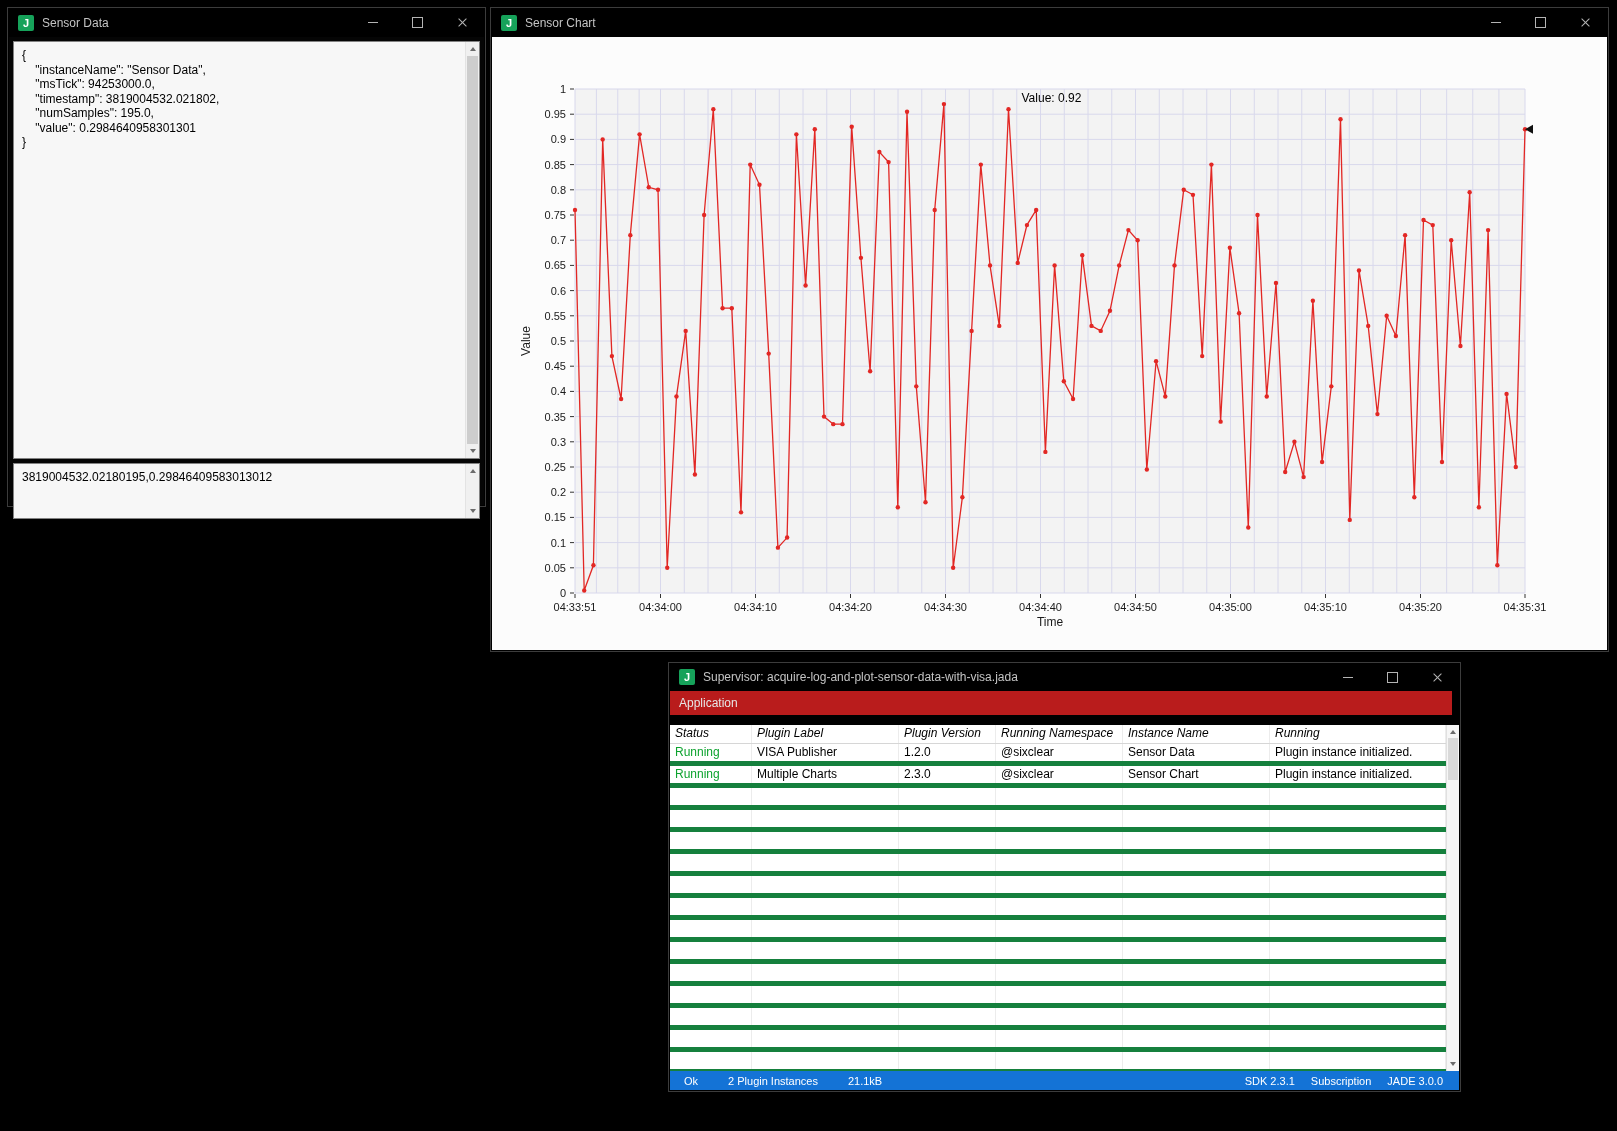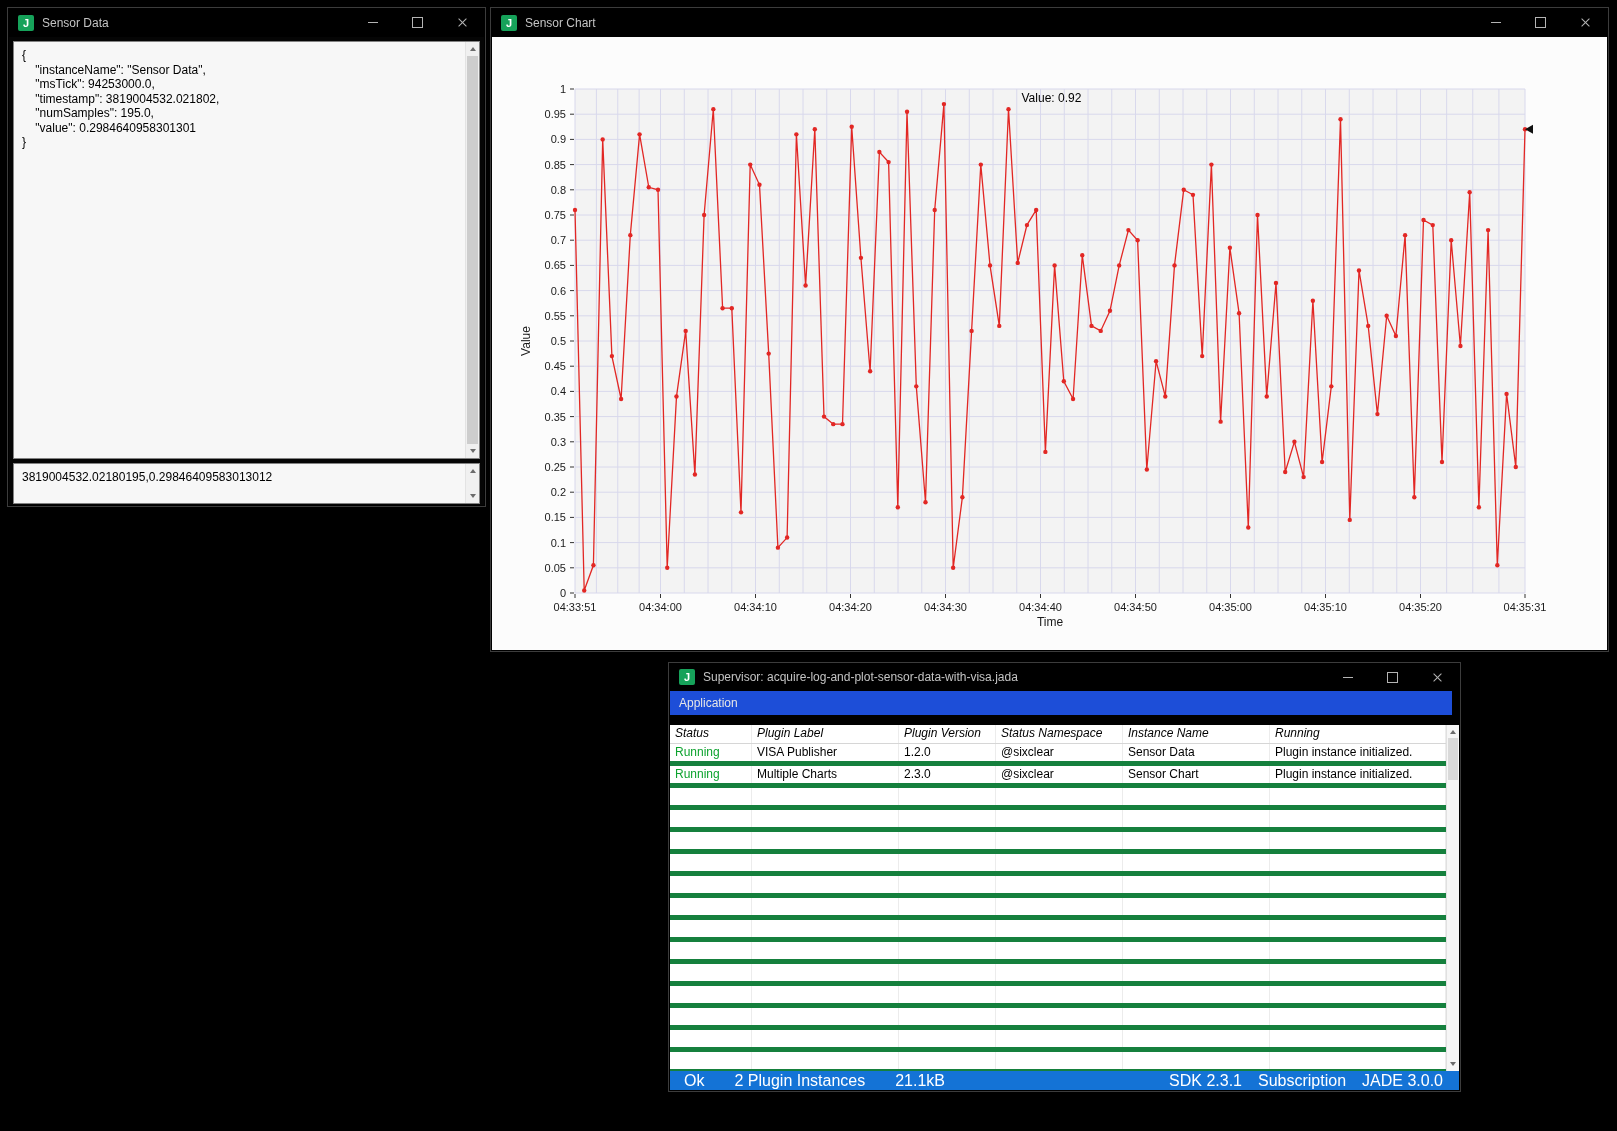--- a/index.html
+++ b/index.html
@@ -17,21 +17,21 @@
   .glyph-close{width:11px;height:11px;position:relative;display:block;}
   .glyph-close::before,.glyph-close::after{content:"";position:absolute;top:5px;left:0;width:11px;height:1px;background:#b4b4b4;}
   .glyph-close::before{transform:rotate(45deg);}
   .glyph-close::after{transform:rotate(-45deg);}
 
   
   #win-sensor-data{left:7px;top:7px;width:479px;height:500px;}
   #win-sensor-data .sd-body{position:absolute;top:29px;left:1px;right:1px;bottom:1px;background:#050505;}
   .pane{position:absolute;background:#f7f7f7;border:1px solid #828282;box-sizing:border-box;}
   #pane-json{left:4px;top:4px;right:4px;height:418px;}
-  #pane-log{left:4px;top:426px;right:4px;height:41px;}
+  #pane-log{left:4px;top:426px;right:4px;height:56px;}
   .pane-content{position:absolute;left:0;top:0;right:15px;bottom:0;padding:6px 4px 4px 8px;
     font-size:12px;color:#000;overflow:hidden;}
   .code-line{white-space:pre;line-height:14.5px;}
   .log-text{white-space:pre;line-height:14px;font-size:12px;}
 
   .vscroll{position:absolute;right:0;top:0;bottom:0;width:14px;background:#f0f0f0;border-left:1px solid #e3e3e3;box-sizing:border-box;}
   .scroll-arrow{height:14px;display:flex;align-items:center;justify-content:center;}
   .arr-up{width:0;height:0;border-left:3.5px solid transparent;border-right:3.5px solid transparent;border-bottom:4.5px solid #6b6b6b;}
   .arr-down{width:0;height:0;border-left:3.5px solid transparent;border-right:3.5px solid transparent;border-top:4.5px solid #6b6b6b;}
   .scroll-thumb{position:absolute;left:1px;right:1px;top:14px;bottom:14px;background:#cdcdcd;}
@@ -41,34 +41,34 @@
   #win-sensor-chart{left:490px;top:7px;width:1119px;height:645px;}
   #win-sensor-chart .chart-body{position:absolute;top:29px;left:1px;right:1px;bottom:1px;background:#fcfcfc;}
   #chart-svg{display:block;}
   .tick-label{font-family:"Liberation Sans",sans-serif;font-size:11px;fill:#1a1a1a;}
   .axis-label{font-family:"Liberation Sans",sans-serif;font-size:12px;fill:#1a1a1a;}
   .annot{font-family:"Liberation Sans",sans-serif;font-size:12px;fill:#000;}
 
   
   #win-supervisor{left:668px;top:662px;width:793px;height:430px;}
   #win-supervisor .titlebar{height:28px;}
-  .menubar{position:absolute;top:28px;left:1px;right:8px;height:24px;background:#1d4ed8;display:flex;align-items:center;}
+  .menubar{position:absolute;top:28px;left:1px;right:8px;height:24px;background:#b91c1c;display:flex;align-items:center;}
   .menu-item{color:#e6e6e6;font-size:12px;padding:0 9px;line-height:24px;}
   .sup-table{position:absolute;top:52px;left:1px;right:1px;bottom:20px;background:#fff;overflow:hidden;margin-top:10px;}
   .sup-grid{position:absolute;left:0;top:0;right:13px;bottom:0;}
   .sup-header{display:grid;grid-template-columns:82px 147px 97px 127px 147px auto;height:18px;border-bottom:1px solid #d6d6d6;}
   .hcell{font-style:italic;font-size:12px;line-height:18px;color:#1a1a1a;}
   .sup-row{display:grid;grid-template-columns:82px 147px 97px 127px 147px auto;height:17px;border-bottom:5px solid #15803d;}
   .cell{padding-left:5px;font-size:12px;line-height:17px;color:#000;border-right:1px solid #ececec;
     white-space:nowrap;overflow:hidden;box-sizing:border-box;}
   .status-running{color:#0da32f;}
   .sup-scroll{position:absolute;right:0;top:0;bottom:0;width:13px;background:#f6f6f6;border-left:1px solid #e0e0e0;box-sizing:border-box;}
   .sup-scroll .scroll-thumb{top:13px;height:42px;bottom:auto;background:#d9d9d9;}
   .statusbar{position:absolute;left:1px;right:1px;bottom:1px;height:19px;background:#1473d6;
-    display:flex;align-items:center;color:#fff;font-size:16px;}
+    display:flex;align-items:center;color:#fff;font-size:11px;}
   .sb-left{display:flex;gap:30px;padding-left:14px;}
   .sb-right{display:flex;gap:16px;margin-left:auto;padding-right:16px;}
 </style>
 </head>
 <body>
 
 <div class="win" id="win-sensor-data">
   <div class="titlebar">
     <div class="app-icon" style="background: rgb(22, 162, 90);">
         <span>J</span>
@@ -403,21 +403,21 @@
   </div>
   <div class="menubar">
     <span class="menu-item">Application</span>
   </div>
   <div class="sup-table">
     <div class="sup-grid">
       <div class="sup-header" id="sup-header">
           <div class="cell hcell">Status</div>
           <div class="cell hcell">Plugin Label</div>
           <div class="cell hcell">Plugin Version</div>
-          <div class="cell hcell">Status Namespace</div>
+          <div class="cell hcell">Running Namespace</div>
           <div class="cell hcell">Instance Name</div>
           <div class="cell hcell">Running</div>
         </div>
       <div id="sup-rows">
           <div class="sup-row">
             <div class="cell status-running" style="color: rgb(13, 163, 47);">Running</div>
             <div class="cell">VISA Publisher</div>
             <div class="cell">1.2.0</div>
             <div class="cell">@sixclear</div>
             <div class="cell">Sensor Data</div>

